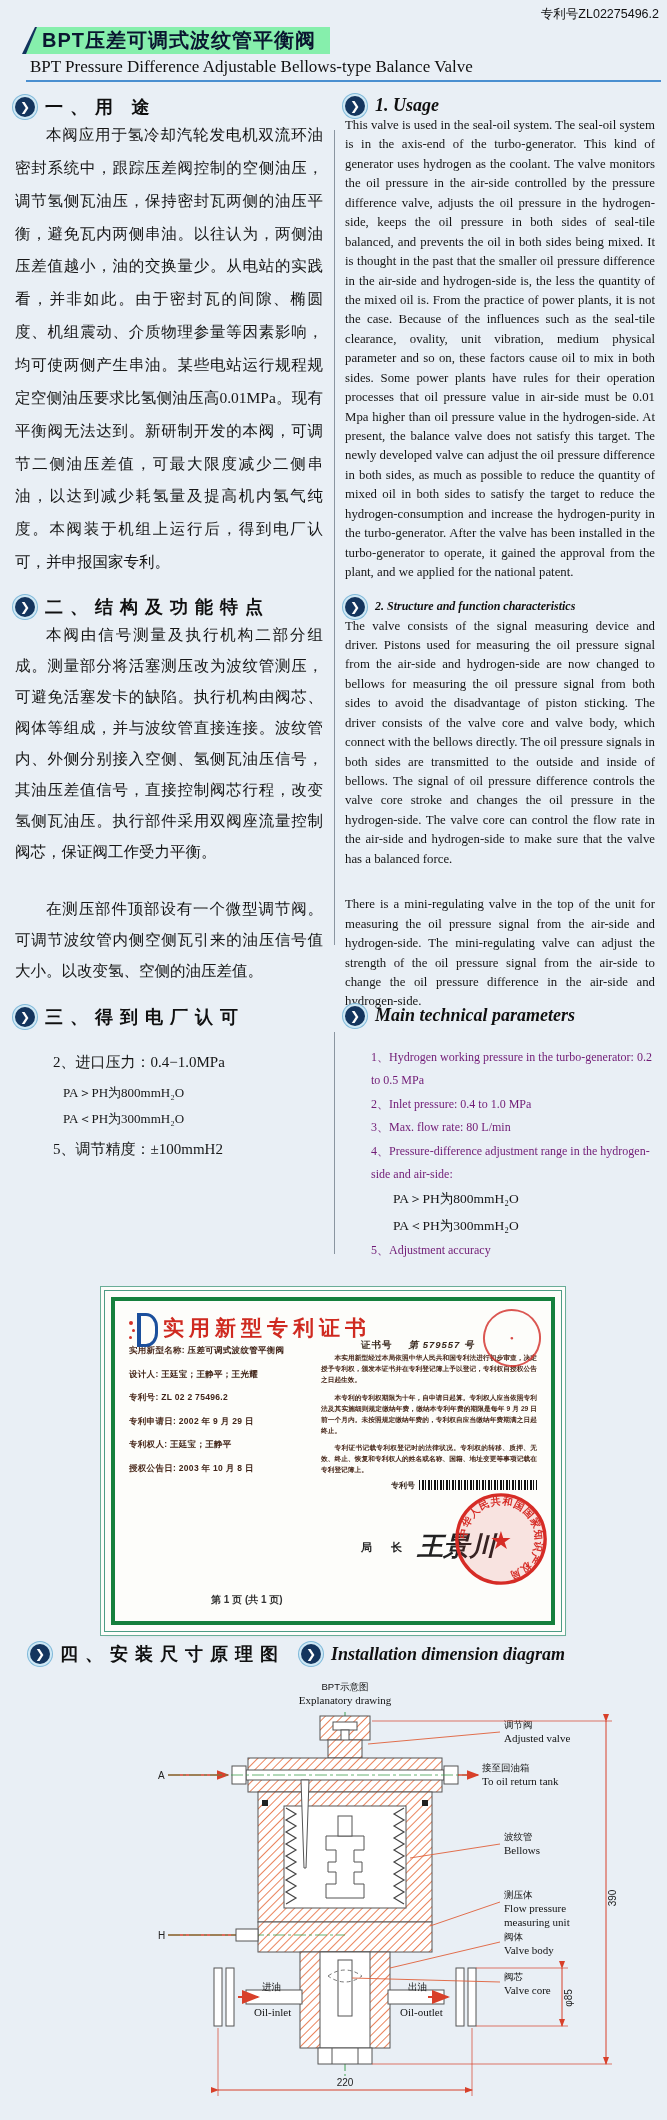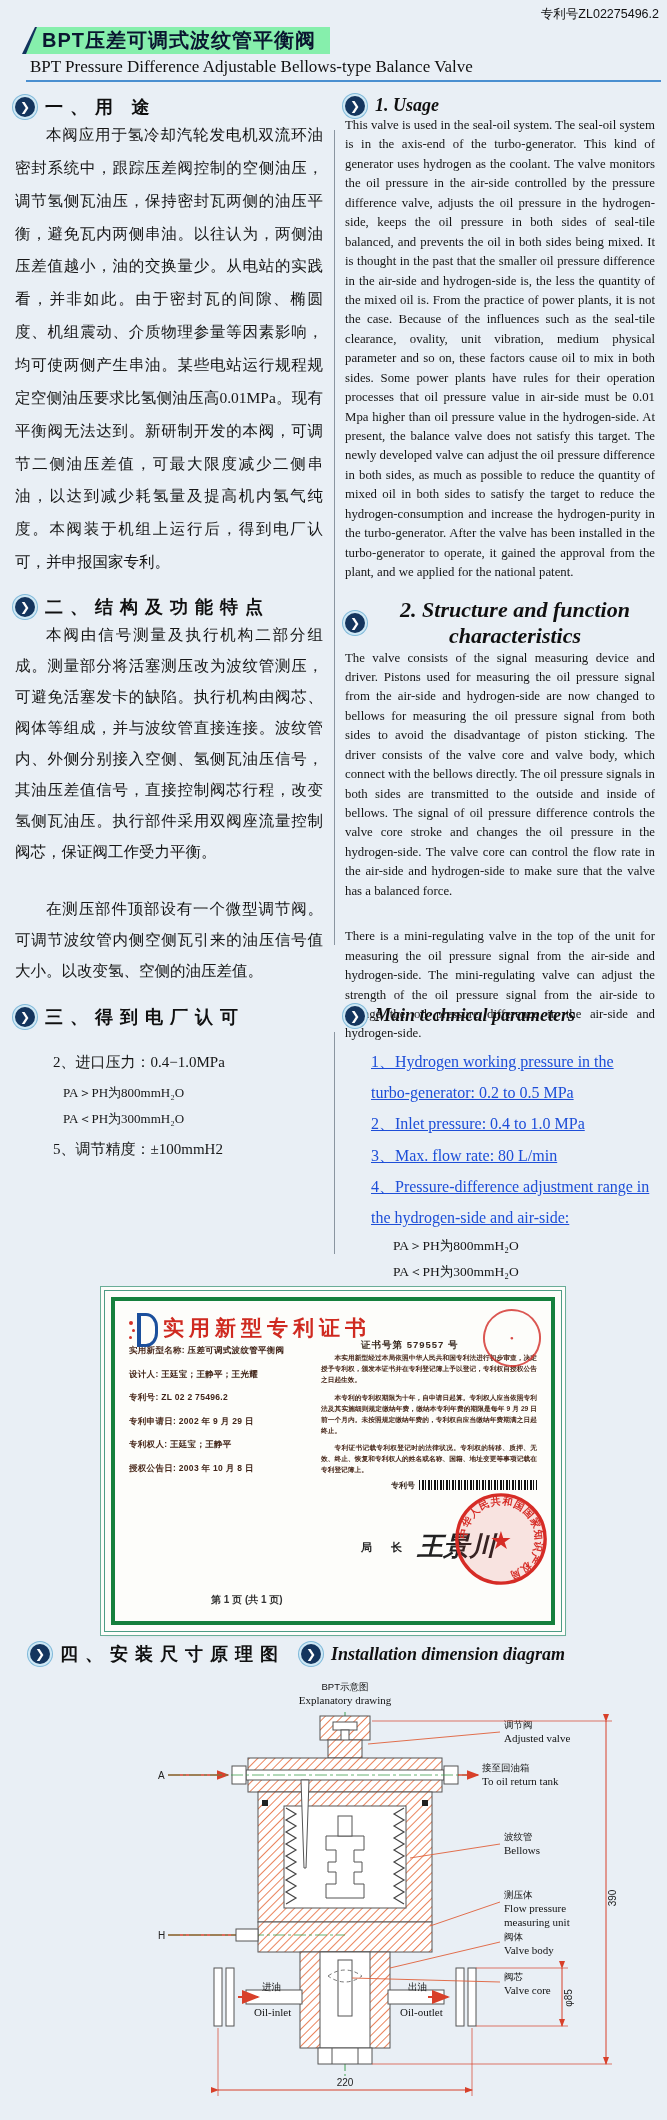--- a/index.html
+++ b/index.html
@@ -57,40 +57,40 @@
     font-family:"Liberation Serif","DejaVu Serif",serif;
   }
   .mt8{margin-top:0;} .mt14{margin-top:14px;} .mt26{margin-top:26px;}
 
   
   #row2{position:absolute;top:1005px;left:15px;width:640px;height:270px;display:flex;}
   .p-list{margin-top:16px;margin-left:38px;font-family:"Liberation Serif","DejaVu Serif",serif;}
   .p-item{font-size:15px;line-height:2.3;color:#151515;}
   .p-sub{font-size:13px;line-height:2.0;margin-left:10px;color:#151515;}
   .p-list-en{margin-top:20px;margin-left:26px;font-family:"Liberation Serif","DejaVu Serif",serif;}
-  .p-item-en{font-size:16px;line-height:1.95;color:#1d4ed8;text-decoration:underline;}
+  .p-item-en{font-size:12px;line-height:1.95;color:#701a75;}
   .p-sub-en{font-size:13.5px;line-height:1.95;margin-left:22px;color:#151515;}
 
   
   #certificate{
     position:absolute;left:104px;top:1290px;width:458px;height:342px;
     background:#fdfdfa;border:1px solid #4d9c85;box-sizing:border-box;
     box-shadow:0 0 0 3px #fdfdfa,0 0 0 4px #69ad97,1px 2px 4px rgba(60,90,80,.35);
   }
   .cert-inner{position:absolute;inset:6px;border:4px solid #15803d;padding:12px 14px;box-sizing:border-box;}
   .cert-titlerow{display:flex;align-items:center;}
   .cert-logo{width:26px;height:30px;position:relative;margin-right:8px;flex:0 0 auto;}
   .cert-logo .lp{position:absolute;left:8px;top:0;width:14px;height:28px;border:3px solid #1b4f9c;border-left-width:4px;border-radius:0 12px 12px 0/0 14px 14px 0;}
   .cert-logo .ld1,.cert-logo .ld2,.cert-logo .ld3{position:absolute;background:#d23127;border-radius:50%;}
   .cert-logo .ld1{width:4px;height:4px;left:0;top:8px;}
   .cert-logo .ld2{width:3px;height:3px;left:3px;top:16px;}
   .cert-logo .ld3{width:3px;height:3px;left:0;top:23px;}
   .cert-title{color:#cf2a20;font-size:21px;font-weight:bold;letter-spacing:5px;font-family:"Liberation Serif","DejaVu Serif",serif;}
   .cert-no{position:absolute;left:246px;top:38px;font-size:9.5px;font-weight:bold;color:#3a2a20;letter-spacing:1px;}
-  .cert-no b{}
+  .cert-no b{margin-left:16px;font-style:italic;}
   .seal-small{
     position:absolute;right:10px;top:8px;width:54px;height:54px;border-radius:50%;
     border:2px solid rgba(210,45,40,.8);color:rgba(210,45,40,.85);
     display:flex;align-items:center;justify-content:center;flex-direction:column;
     font-size:6px;text-align:center;transform:rotate(12deg);
   }
   .cert-cols{display:flex;margin-top:2px;justify-content:flex-end;}
   .cert-left{width:46%;padding-right:8px;}
   .cert-field{font-size:8.5px;color:#4a2a1c;font-weight:bold;margin-bottom:11.5px;letter-spacing:.3px;}
   .cert-field span.v{font-weight:bold;color:#402418;}
@@ -139,21 +139,21 @@
     <p class="zh-body indent mt26" style="line-height:2.0;">在测压部件顶部设有一个微型调节阀。可调节波纹管内侧空侧瓦引来的油压信号值大小。以改变氢、空侧的油压差值。</p>
   </div>
   <div class="col-right">
     <div class="sechead">
       <span class="secicon">❯</span>
       <span class="en-head">1. Usage</span>
     </div>
     <p class="en-body mt8">This valve is used in the seal-oil system. The seal-oil system is in the axis-end of the turbo-generator. This kind of generator uses hydrogen as the coolant. The valve monitors the oil pressure in the air-side controlled by the pressure difference valve, adjusts the oil pressure in the hydrogen-side, keeps the oil pressure in both sides of seal-tile balanced, and prevents the oil in both sides being mixed. It is thought in the past that the smaller oil pressure difference in the air-side and hydrogen-side is, the less the quantity of the mixed oil is. From the practice of power plants, it is not the case. Because of the influences such as the seal-tile clearance, ovality, unit vibration, medium physical parameter and so on, these factors cause oil to mix in both sides. Some power plants have rules for their operation processes that oil pressure value in air-side must be 0.01 Mpa higher than oil pressure value in the hydrogen-side. At present, the balance valve does not satisfy this target. The newly developed valve can adjust the oil pressure difference in both sides, as much as possible to reduce the quantity of mixed oil in both sides to satisfy the target to reduce the hydrogen-consumption and increase the hydrogen-purity in the turbo-generator. After the valve has been installed in the turbo-generator to operate, it gained the approval from the plant, and we applied for the national patent.</p>
     <div class="sechead mt14">
       <span class="secicon">❯</span>
-      <span class="en-head" style="font-size:22px;text-align:center;">2. Structure and function characteristics</span>
+      <span class="en-head" style="font-size:12px;text-align:center;">2. Structure and function characteristics</span>
     </div>
     <p class="en-body mt8">The valve consists of the signal measuring device and driver. Pistons used for measuring the oil pressure signal from the air-side and hydrogen-side are now changed to bellows for measuring the oil pressure signal from both sides to avoid the disadvantage of piston sticking. The driver consists of the valve core and valve body, which connect with the bellows directly. The oil pressure signals in both sides are transmitted to the outside and inside of bellows. The signal of oil pressure difference controls the valve core stroke and changes the oil pressure in the hydrogen-side. The valve core can control the flow rate in the air-side and hydrogen-side to make sure that the valve has a balanced force.</p>
     <p class="en-body mt26">There is a mini-regulating valve in the top of the unit for measuring the oil pressure signal from the air-side and hydrogen-side. The mini-regulating valve can adjust the strength of the oil pressure signal from the air-side to change the oil pressure difference in the air-side and hydrogen-side.</p>
   </div>
 </div>
 <div class="divider" id="div1"></div>
 
 <div id="row2">
   <div class="col-left">
     <div class="sechead">

